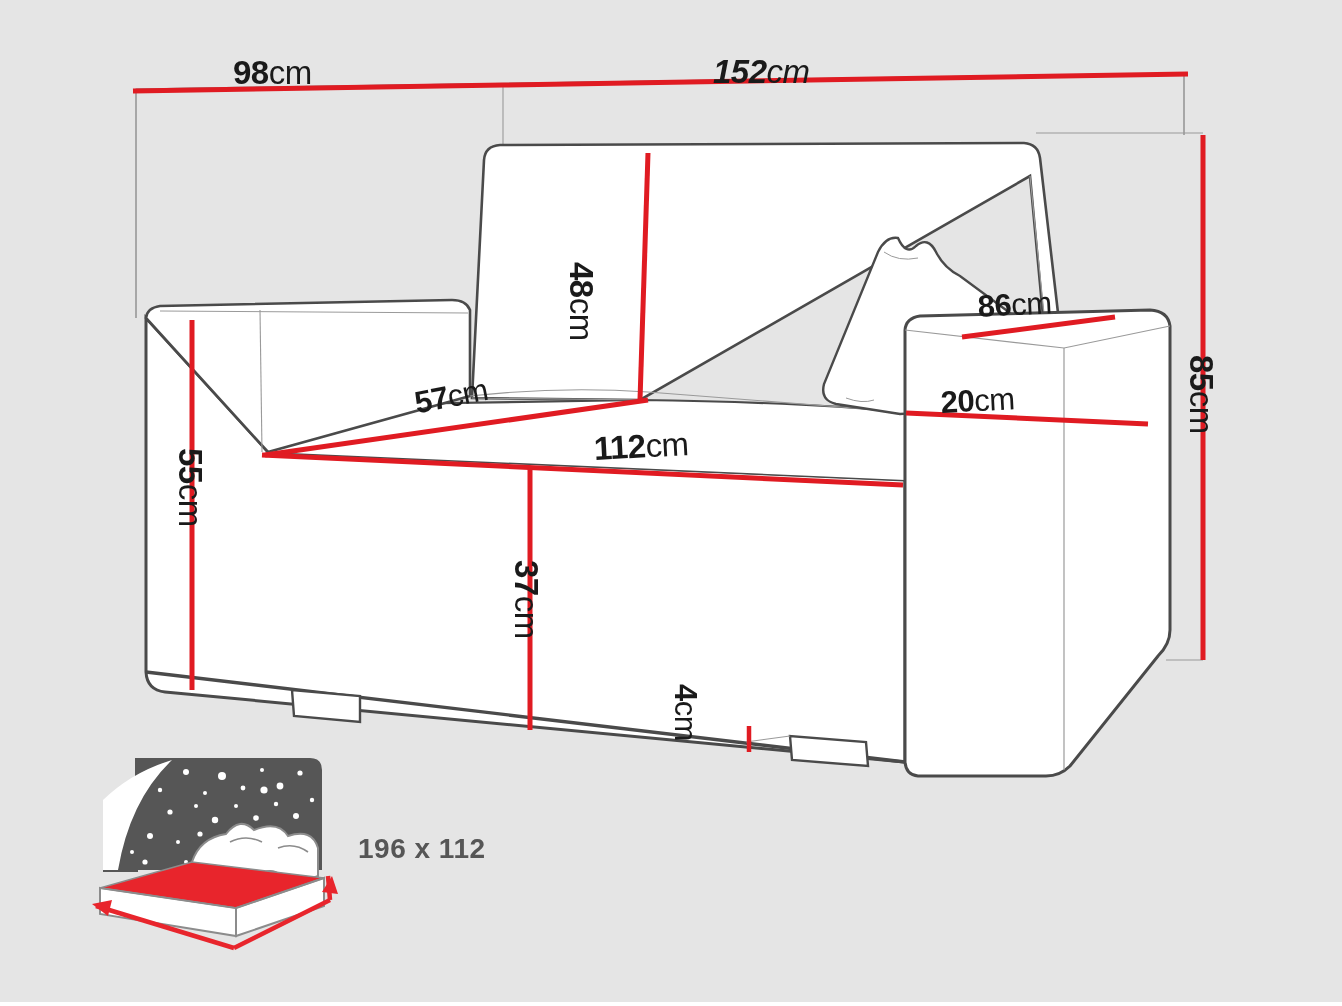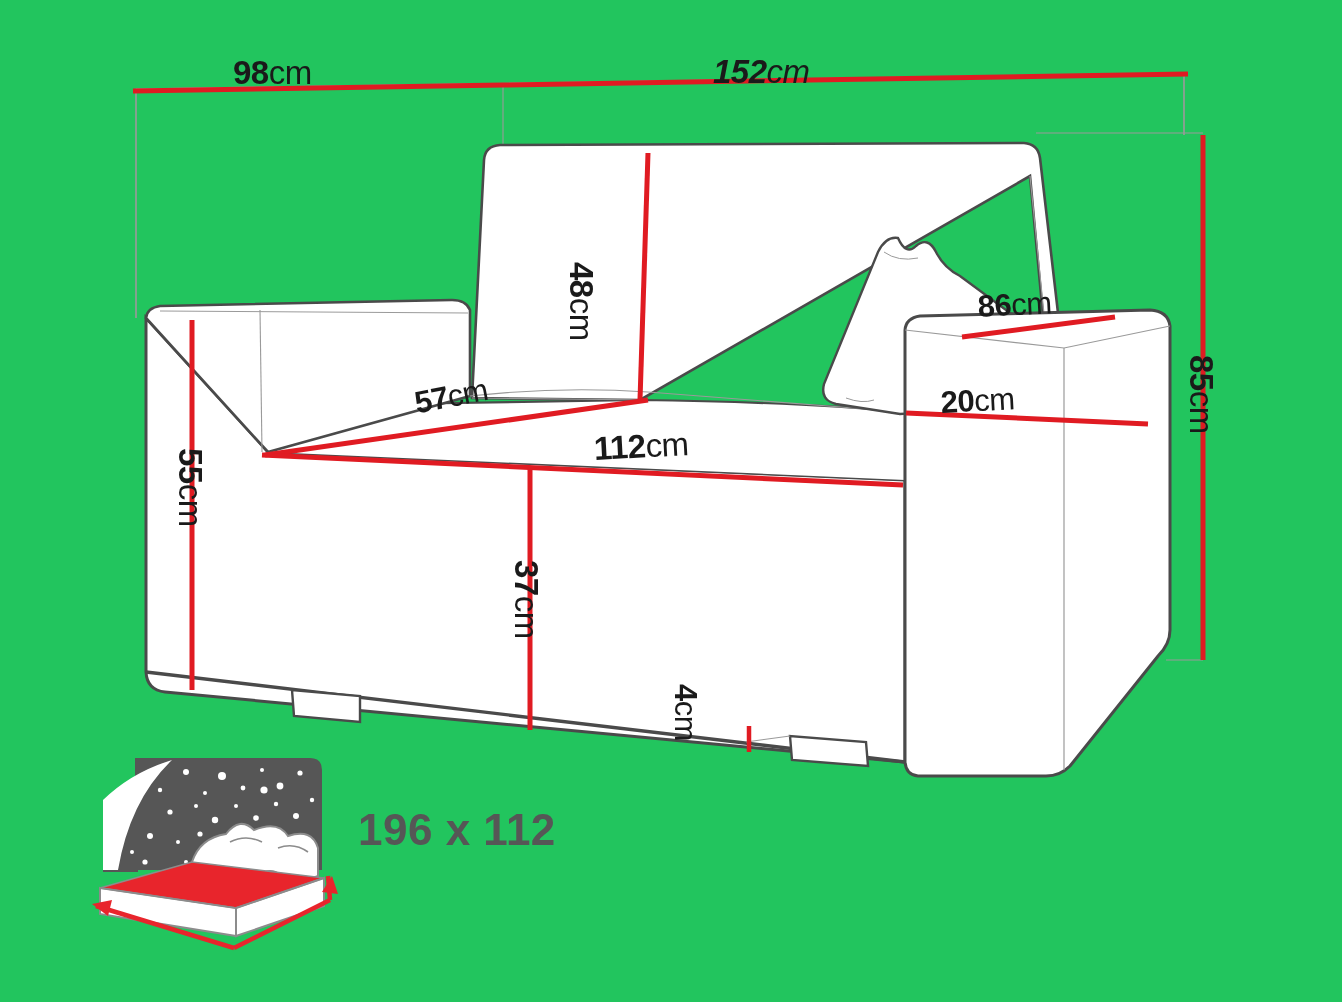--- a/index.html
+++ b/index.html
@@ -7,21 +7,21 @@
     padding: 0;
     background: #ffffff;
   }
   body {
     font-family: "Liberation Sans", sans-serif;
   }
   #stage {
     position: relative;
     width: 1342px;
     height: 1002px;
-    background: #22c55e;
+    background: #e5e5e5;
     overflow: hidden;
   }
   #drawing {
     position: absolute;
     left: 0;
     top: 0;
     width: 1342px;
     height: 1006px;
   }
   .dim-label {
@@ -283,15 +283,15 @@
   </div>
 
   <div class="dim-label" style="left:543px; top:560px; font-size:33px; transform:rotate(90deg); transform-origin:left top;">
     <span class="num">37</span><span class="unit">cm</span>
   </div>
 
   <div class="dim-label" style="left:701px; top:684px; font-size:31px; transform:rotate(90deg); transform-origin:left top;">
     <span class="num">4</span><span class="unit">cm</span>
   </div>
 
-  <div class="sleep-label" style="left:358px; top:805px; font-size:44px;">196 x 112</div>
+  <div class="sleep-label" style="left:358px; top:833px; font-size:28px;">196 x 112</div>
 
 </div>
 
 </body></html>

